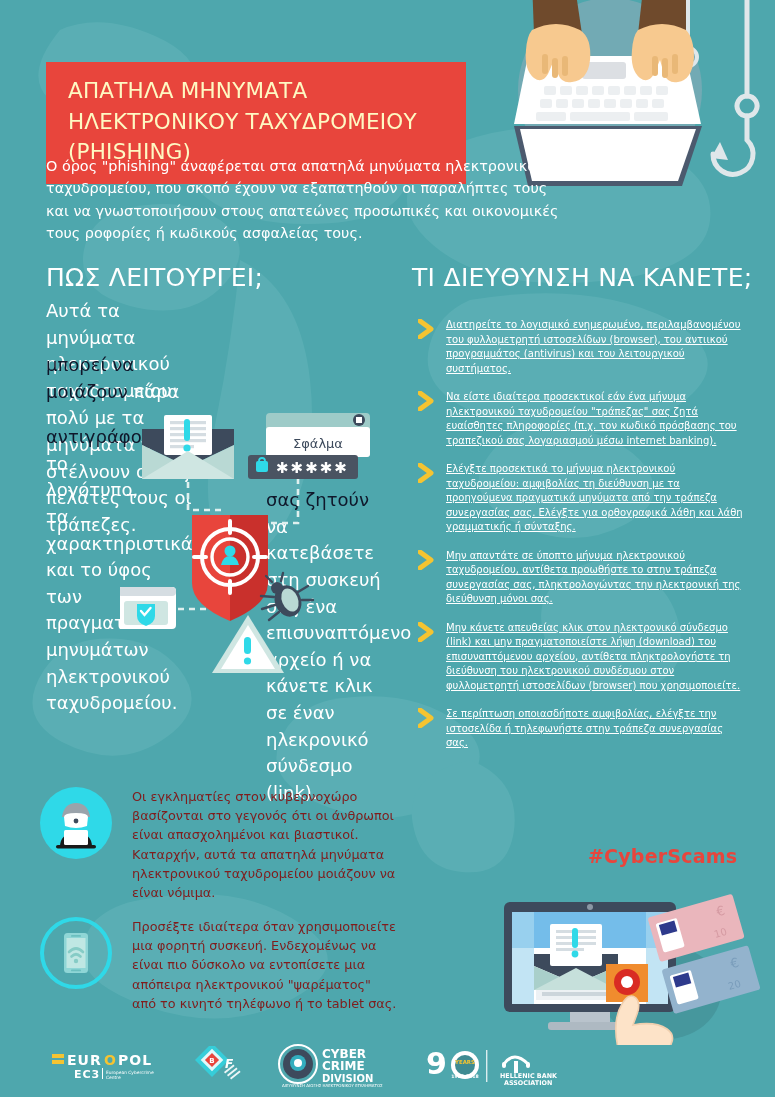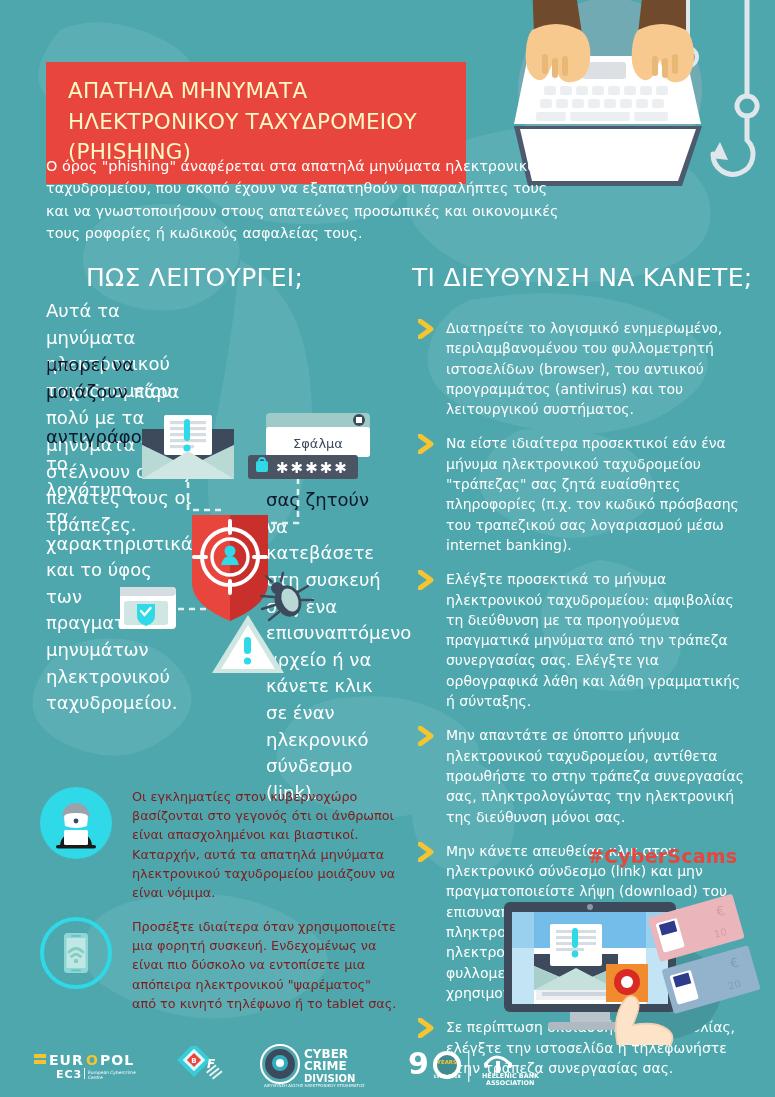--- a/index.html
+++ b/index.html
@@ -34,21 +34,21 @@
   .intro {
     position:absolute; left:46px; top:155px; width:520px;
     color:#ffffff; font-size:14.4px; line-height:1.55; font-weight:400;
   }
 
   
   .sec-head {
     position:absolute; color:#ffffff; font-weight:400;
     font-size:25px; letter-spacing:.3px;
   }
-  #head-how  { left:46px;  top:263px;margin-left:40px; }
+  #head-how  { left:46px;  top:263px; }
   #head-what { left:412px; top:263px; }
 
   
   .ltext {
     position:absolute; color:#ffffff; font-size:18px; line-height:1.48;
   }
   .hl { color:#0f172a;text-align:center; }
   #lt-a { left:46px;  top:298px; width:165px; }
   #lt-b { left:46px;  top:352px; width:175px; }
   #lt-c { left:46px;  top:424px; width:118px; }
@@ -57,21 +57,21 @@
 
   
   .center-art { position:absolute; left:120px; top:405px; width:270px; height:275px; }
   .center-art svg { width:100%; height:100%; display:block; }
 
   
   .bullets { position:absolute; left:418px; top:318px; width:330px; }
   .bullet { position:relative; display:flex; gap:12px; margin-bottom:14px; }
   .chev { flex:0 0 16px; padding-top:1px; }
   .chev svg { display:block; }
-  .bullet p { color:#ffffff; font-size:14px; line-height:1.45; }
+  .bullet p { color:#ffffff; font-size:10px; line-height:1.45;text-decoration:underline; }
 
   
   .irow { position:absolute; display:flex; gap:18px; align-items:flex-start; }
   #irow-1 { left:38px; top:785px; width:360px; }
   #irow-2 { left:38px; top:915px; width:360px; }
   .circ { flex:0 0 76px; height:76px; }
   .circ svg { display:block; }
   .irow p { color:#7f1d1d; font-size:12.8px; line-height:1.5; padding-top:2px; }
 
   
@@ -80,21 +80,21 @@
     color:#e8453c; font-size:19px; font-weight:700; letter-spacing:.2px;
   }
 
   
   .bot-art { position:absolute; left:466px; top:880px; width:300px; height:165px; }
   .bot-art svg { width:100%; height:100%; display:block; }
 
   
   .footer {
     position:absolute; left:0; bottom:0; width:620px; height:62px;
-    display:flex; align-items:center; gap:30px; padding-left:34px;
+    display:flex; align-items:center; gap:30px; padding-left:52px;
   }
   .logo { display:flex; align-items:center; }
   .logo svg { display:block; }
 </style>
 </head>
 <body>
 
 <div class="page">
 
   <div class="worldmap">

